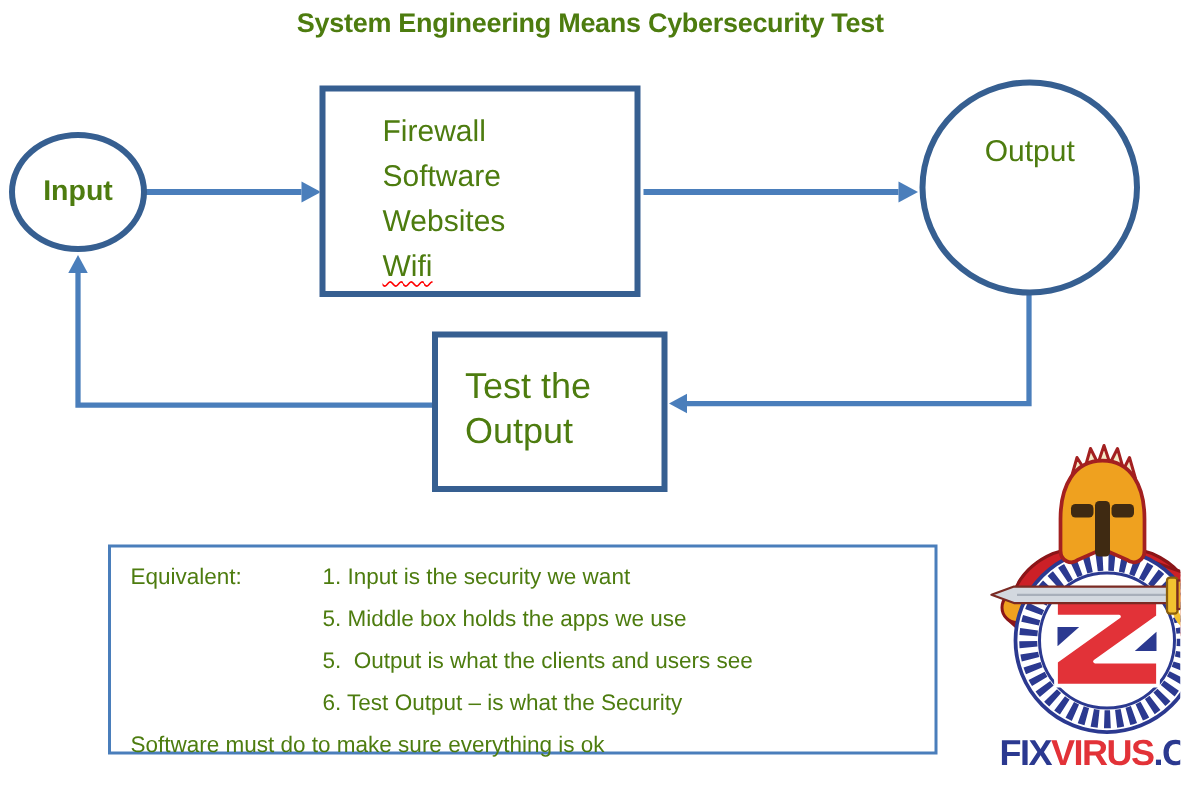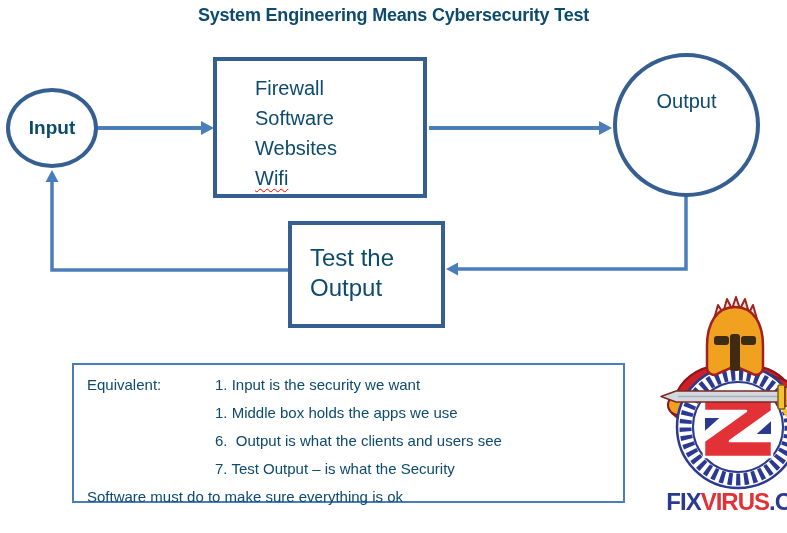--- a/index.html
+++ b/index.html
@@ -1,18 +1,18 @@
 <!DOCTYPE html>
 <html><head>
 <meta charset="utf-8">
 <style>
   html,body { margin:0; padding:0; background:#fff; }
   #canvas {
     position:relative; width:787px; height:533px; background:#ffffff;
-    font-family:"Liberation Sans", sans-serif; color:#0c4a6e; overflow:hidden;
+    font-family:"Liberation Sans", sans-serif; color:#4d7c0f; overflow:hidden;
   }
   .title {
     position:absolute; top:5px; left:0; width:100%; text-align:center;
     font-size:18px; font-weight:bold; letter-spacing:-0.2px;
   }
   .connectors { position:absolute; left:0; top:0; width:787px; height:533px; pointer-events:none; }
 
   .node { position:absolute; box-sizing:border-box; background:#fff; }
   .ellipse-input {
     left:6px; top:88px; width:92px; height:80px;
@@ -96,23 +96,23 @@
 
   <div class="node box-test">
     <div>Test the</div>
     <div>Output</div>
   </div>
 
   <div class="node box-equivalent">
     <div class="eq-row">
       <span class="eq-label">Equivalent:</span><span class="eq-item">1. Input is the security we want</span>
     </div>
-    <div class="eq-row indent eq-item">1. Middle box holds the apps we use</div>
-    <div class="eq-row indent eq-item">6.  Output is what the clients and users see</div>
-    <div class="eq-row indent eq-item">7. Test Output – is what the Security</div>
+    <div class="eq-row indent eq-item">5. Middle box holds the apps we use</div>
+    <div class="eq-row indent eq-item">5.  Output is what the clients and users see</div>
+    <div class="eq-row indent eq-item">6. Test Output – is what the Security</div>
     <div class="eq-footer">Software must do to make sure everything is ok</div>
   </div>
 
   <div class="logo">
     <svg width="167" height="238" viewBox="0 0 167 238">
 
       <path d="M20,122 Q22,90 50,78 L83,68 L116,78 Q144,90 146,122 L128,138 L38,138 Z" fill="#CC2027" stroke="#8B1518" stroke-width="2"></path>
       <path d="M34,108 Q45,92 66,86" fill="none" stroke="#F3E9C6" stroke-width="4"></path>
       <path d="M132,108 Q121,92 100,86" fill="none" stroke="#F3E9C6" stroke-width="4"></path>
       <circle cx="26" cy="114" r="10" fill="#EFA11F" stroke="#8B1518" stroke-width="2"></circle>

